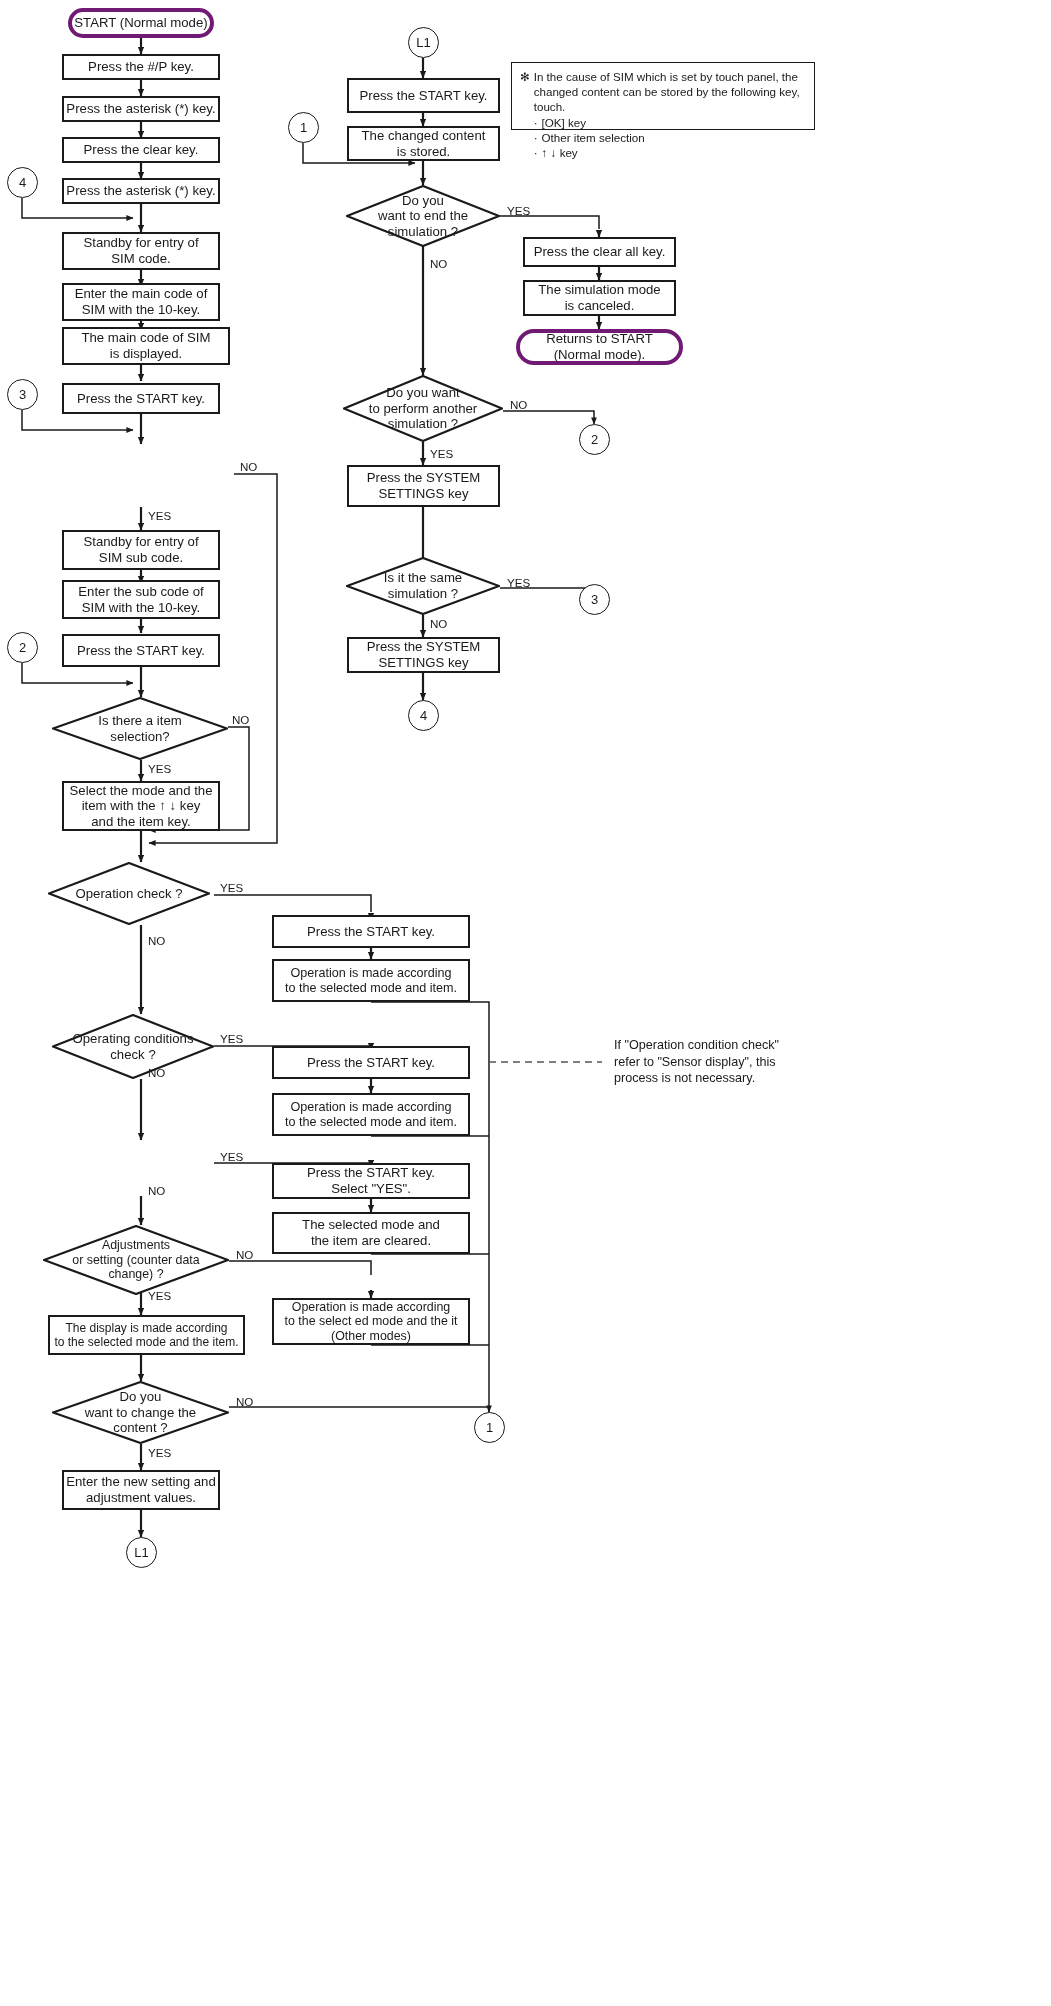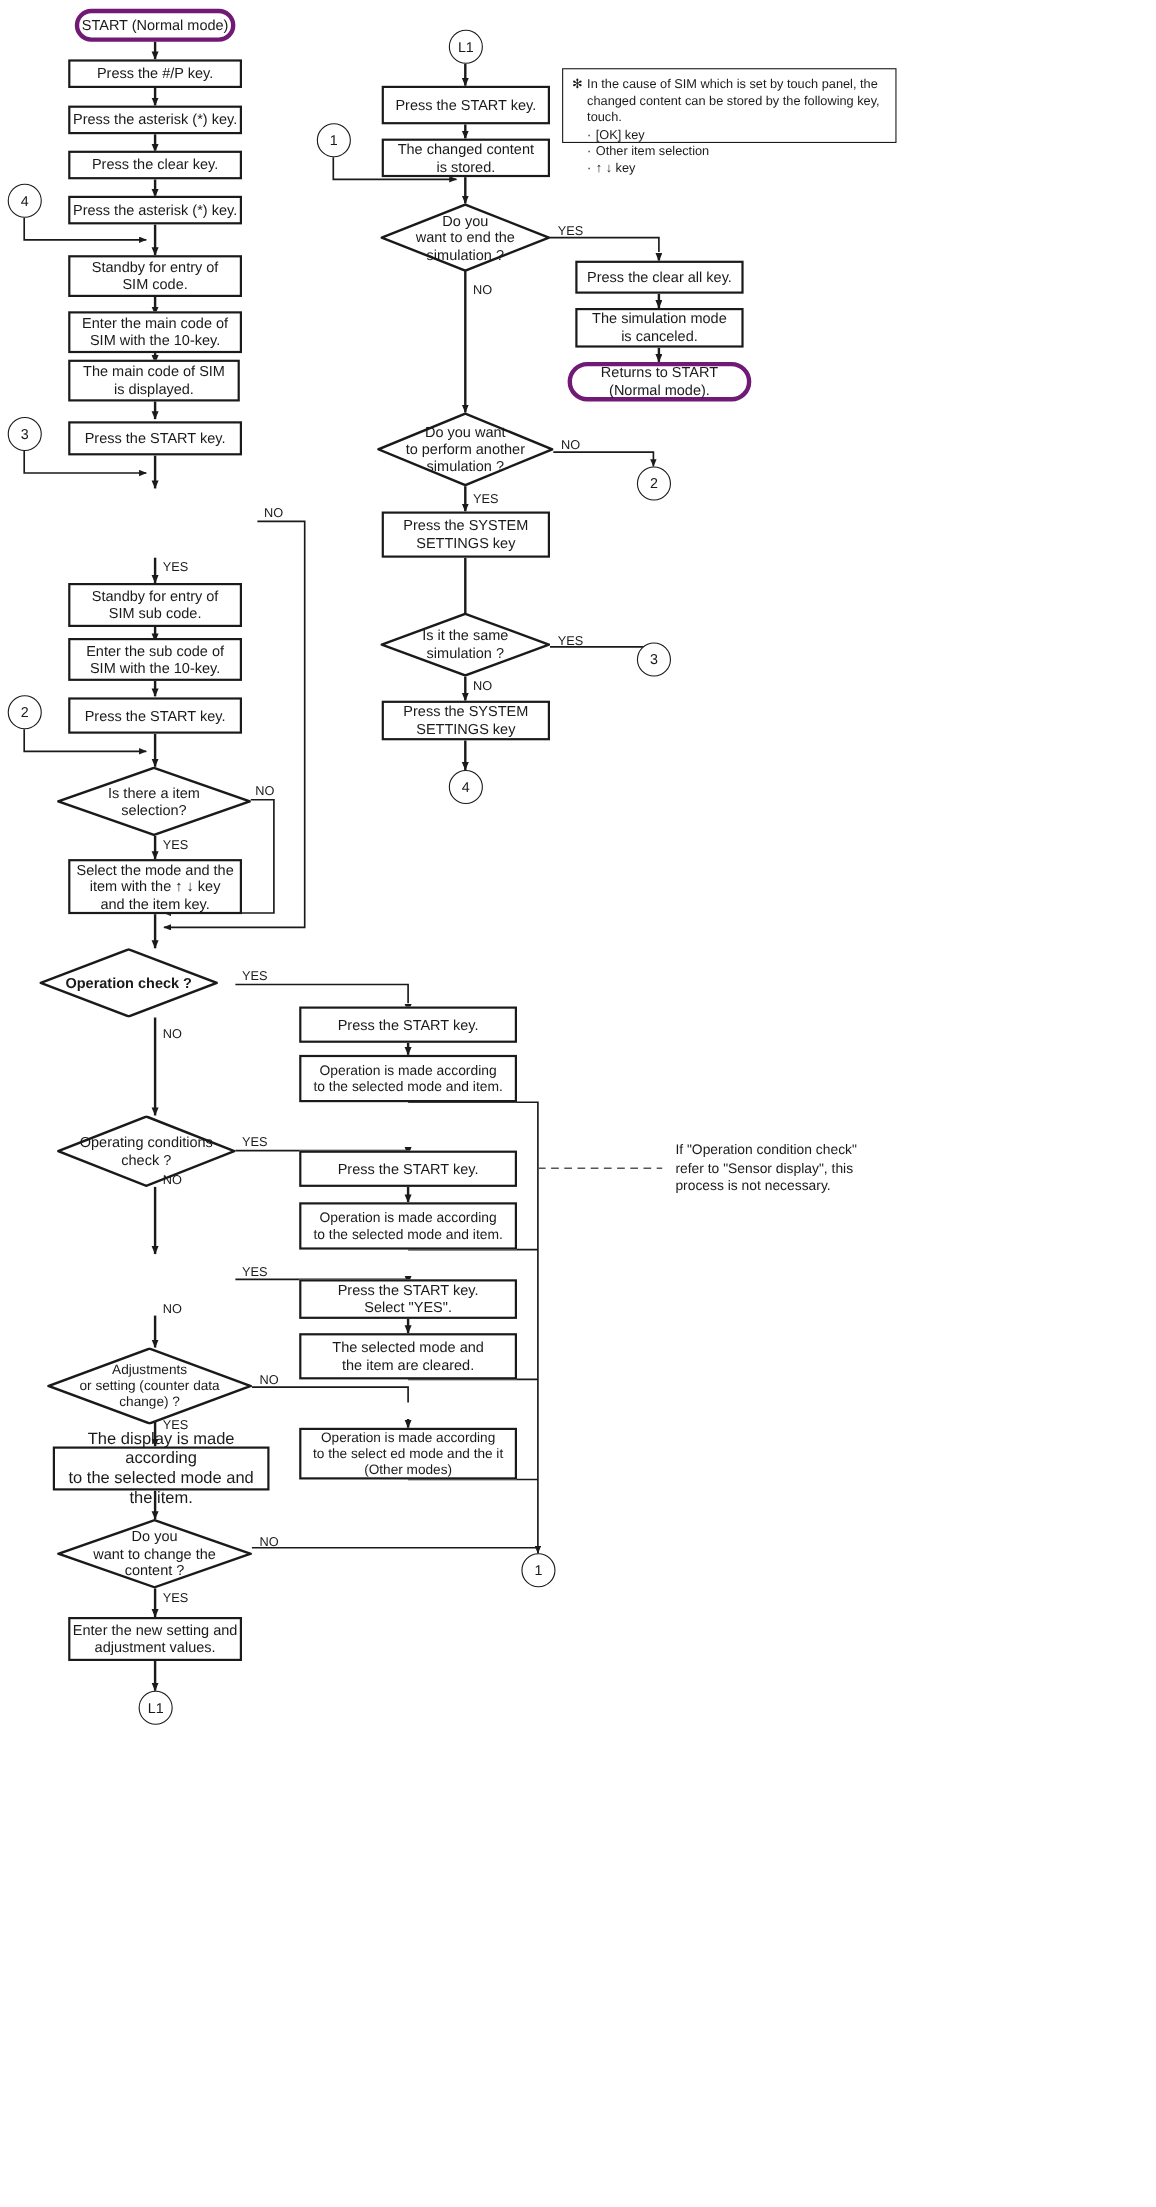--- a/index.html
+++ b/index.html
@@ -142,21 +142,21 @@
   <div class="node proc" style="left:62px;top:137px;width:158px;height:26px;">Press the clear key.</div>
 
   <div class="node proc" style="left:62px;top:178px;width:158px;height:26px;">Press the asterisk (*) key.</div>
 
   <div class="node proc ml" style="left:62px;top:232px;width:158px;height:38px;white-space:pre-line;">Standby for entry of
 SIM code.</div>
 
   <div class="node proc" style="left:62px;top:283px;width:158px;height:38px;white-space:pre-line;">Enter the main code of
 SIM with the 10-key.</div>
 
-  <div class="node proc" style="left:62px;top:327px;width:156px;height:38px;white-space:pre-line;">The main code of SIM
+  <div class="node proc" style="left:62px;top:327px;width:168px;height:38px;white-space:pre-line;">The main code of SIM
 is displayed.</div>
 
   <div class="node proc" style="left:62px;top:383px;width:158px;height:31px;">Press the START key.</div>
 
 
   <div class="node proc" style="left:62px;top:530px;width:158px;height:40px;white-space:pre-line;">Standby for entry of
 SIM sub code.</div>
 
   <div class="node proc" style="left:62px;top:580px;width:158px;height:39px;white-space:pre-line;">Enter the sub code of
 SIM with the 10-key.</div>
@@ -168,21 +168,21 @@
         <polygon points="88,1 175,31.5 88,62 1,31.5" fill="#fff" stroke="#1a1a1a" stroke-width="2.2"></polygon>
       </svg>
     <div class="lbl" style="white-space:pre-line;">Is there a item
 selection?</div>
   </div>
 
   <div class="node proc" style="left:62px;top:781px;width:158px;height:50px;white-space:pre-line;">Select the mode and the
 item with the ↑ ↓ key
 and the item key.</div>
 
-  <div class="dia-wrap" style="left:36px;top:862px;width:162px;height:63px;font-weight:bold;">
+  <div class="dia-wrap" style="left:48px;top:862px;width:162px;height:63px;">
     <svg width="162" height="63" viewBox="0 0 162 63">
         <polygon points="81,1 161,31.5 81,62 1,31.5" fill="#fff" stroke="#1a1a1a" stroke-width="2.2"></polygon>
       </svg>
     <div class="lbl">Operation check ?</div>
   </div>
 
   <div class="dia-wrap" style="left:52px;top:1014px;width:162px;height:65px;">
     <svg width="162" height="65" viewBox="0 0 162 65">
         <polygon points="81,1 161,32.5 81,64 1,32.5" fill="#fff" stroke="#1a1a1a" stroke-width="2.2"></polygon>
       </svg>
@@ -193,21 +193,21 @@
 
   <div class="dia-wrap" style="left:43px;top:1225px;width:186px;height:70px;">
     <svg width="186" height="70" viewBox="0 0 186 70">
         <polygon points="93,1 185,35 93,69 1,35" fill="#fff" stroke="#1a1a1a" stroke-width="2.2"></polygon>
       </svg>
     <div class="lbl" style="white-space:pre-line;font-size:12.4px;">Adjustments
 or setting (counter data
 change) ?</div>
   </div>
 
-  <div class="node proc" style="left:48px;top:1315px;width:197px;height:40px;white-space:pre-line;font-size:15px;">The display is made according
+  <div class="node proc" style="left:48px;top:1315px;width:197px;height:40px;white-space:pre-line;font-size:12px;">The display is made according
 to the selected mode and the item.</div>
 
   <div class="dia-wrap" style="left:52px;top:1381px;width:177px;height:63px;">
     <svg width="177" height="63" viewBox="0 0 177 63">
         <polygon points="88.5,1 176,31.5 88.5,62 1,31.5" fill="#fff" stroke="#1a1a1a" stroke-width="2.2"></polygon>
       </svg>
     <div class="lbl" style="white-space:pre-line;">Do you
 want to change the
 content ?</div>
   </div>

